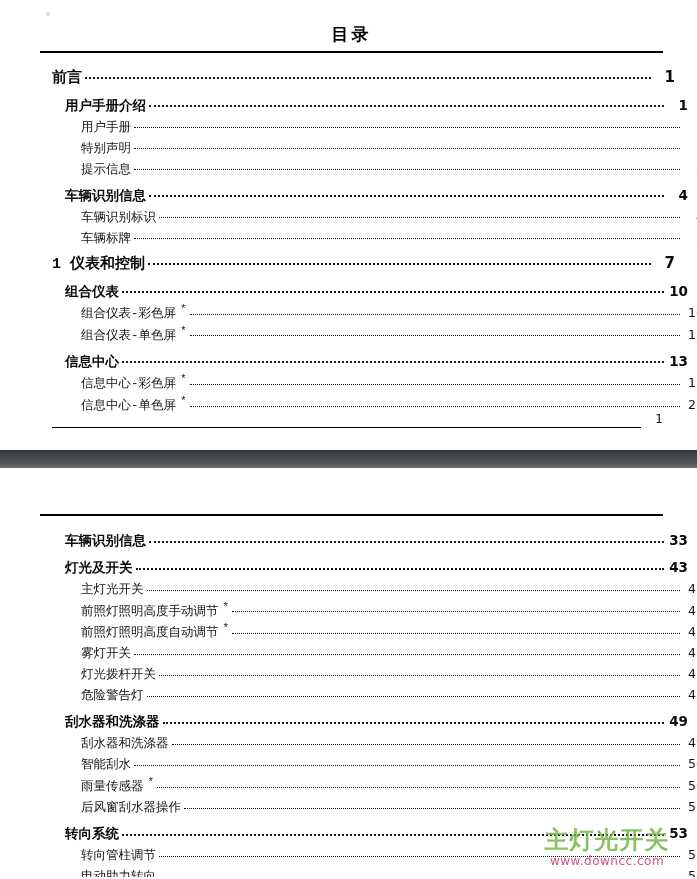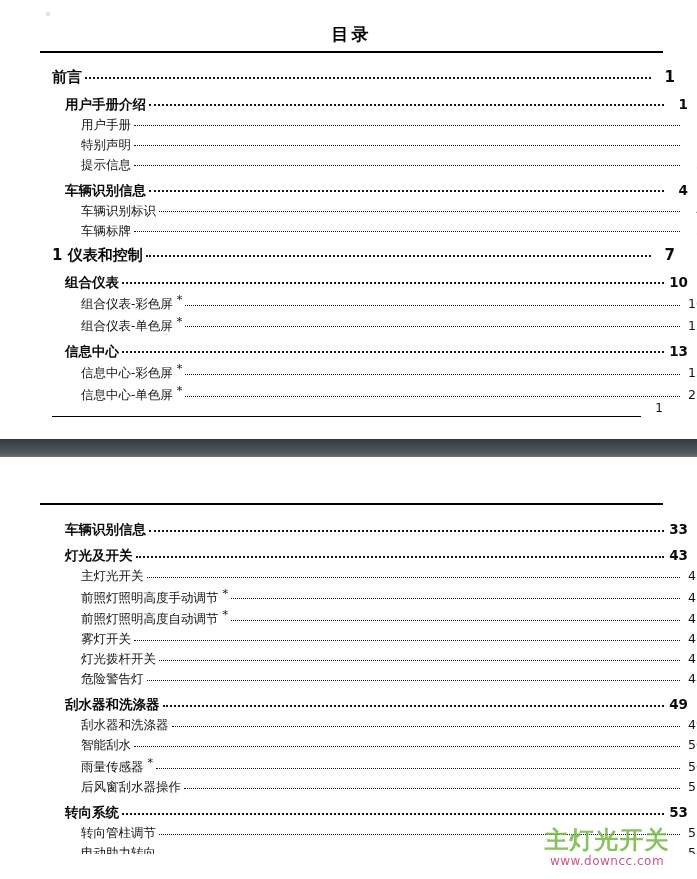--- a/index.html
+++ b/index.html
@@ -70,20 +70,21 @@
     display: flex;
     align-items: baseline;
     width: 100%;
     line-height: 1;
     white-space: nowrap;
   }
 
   .entry .label {
     flex: 0 0 auto;
     padding-right: 3px;
+    font-family: Liberation Mono, monospace;
   }
 
   .entry .leader {
     flex: 1 1 auto;
     overflow: hidden;
     position: relative;
     height: 1em;
     min-width: 10px;
   }
   .entry .leader::after {

